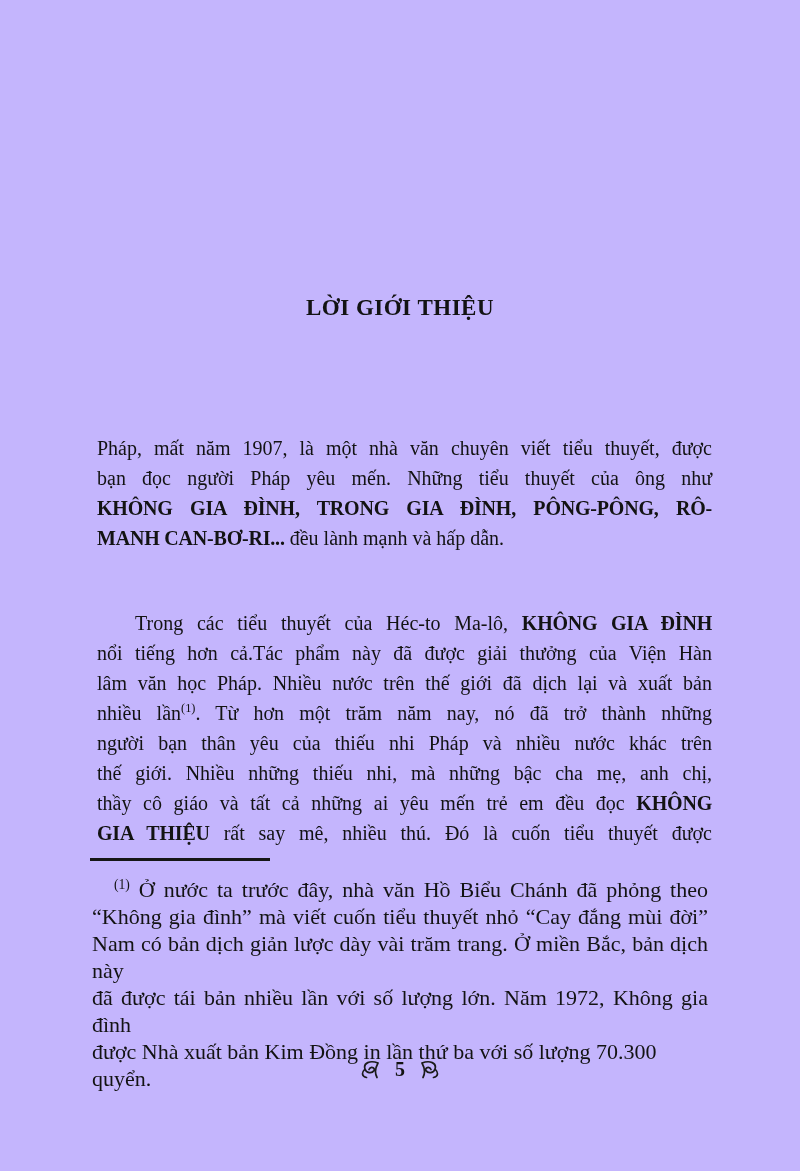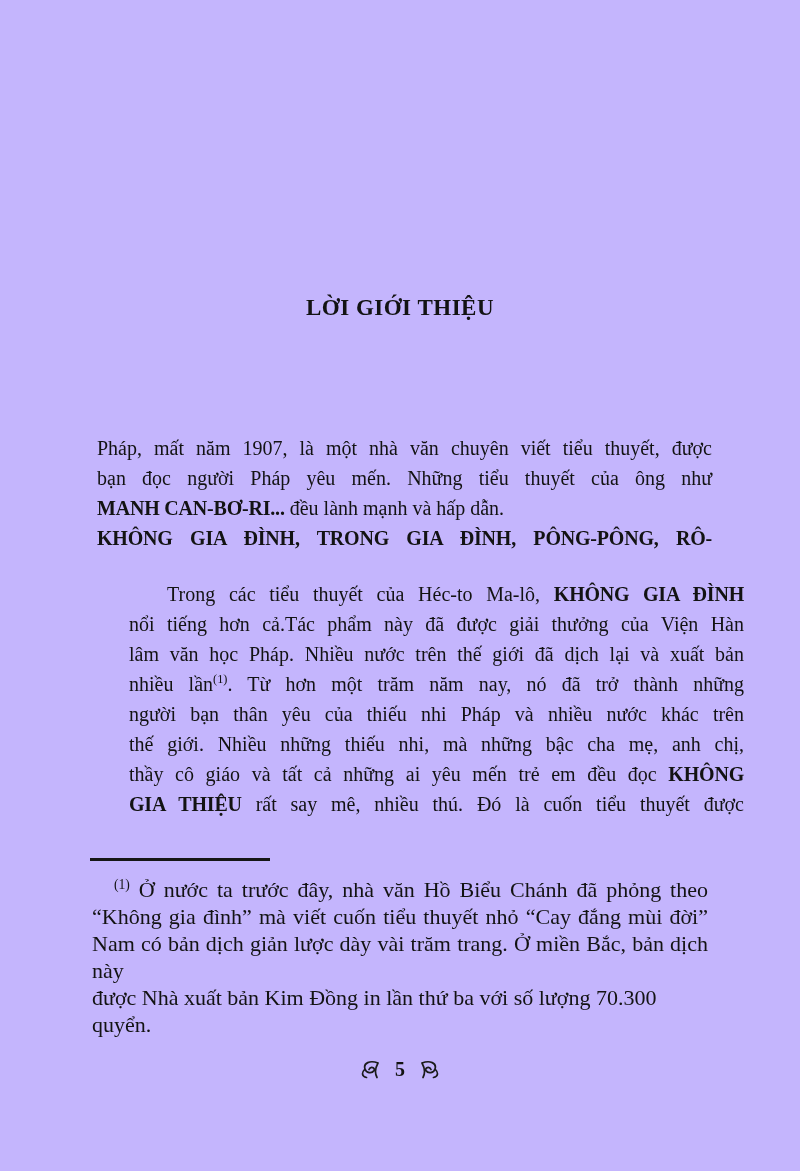--- a/index.html
+++ b/index.html
@@ -11,21 +11,21 @@
     font-family:"Liberation Serif","DejaVu Serif",serif;
     overflow:hidden;
   }
   .title{
     position:absolute;top:295px;left:0;width:800px;
     text-align:center;
     font-size:23px;font-weight:700;letter-spacing:0.5px;
   }
   .bodyblock{position:absolute;left:97px;width:615px;}
   .p1{top:433px;}
-  .p2{top:579px;margin-left:32px;}
+  .p2{top:608px;}
   .line{
     font-size:20px;line-height:30px;
     text-align:justify;text-align-last:justify;
     white-space:normal;
   }
   .line.last{text-align:left;text-align-last:left;}
   .indent{text-indent:38px;}
   .b{font-weight:700;letter-spacing:-0.2px;}
   sup{font-size:0.62em;line-height:0;vertical-align:super;}
   .rule{
@@ -50,41 +50,42 @@
 </head>
 <body>
 
 <div class="page">
 
   <div class="title">LỜI GIỚI THIỆU</div>
 
   <div class="bodyblock p1">
     <div class="line"><span>Pháp, mất năm 1907, là một nhà văn chuyên viết tiểu thuyết, được</span></div>
     <div class="line"><span>bạn đọc người Pháp yêu mến. Những tiểu thuyết của ông như</span></div>
+    <div class="line"><span class="b">KHÔNG GIA ĐÌNH, TRONG GIA ĐÌNH, PÔNG-PÔNG, RÔ-</span></div>
     <div class="line last"><span class="b">MANH CAN-BƠ-RI...</span><span> đều lành mạnh và hấp dẫn.</span></div>
-    <div class="line"><span class="b">KHÔNG GIA ĐÌNH, TRONG GIA ĐÌNH, PÔNG-PÔNG, RÔ-</span></div>
   </div>
 
   <div class="bodyblock p2">
     <div class="line indent"><span>Trong các tiểu thuyết của Héc-to Ma-lô, </span><span class="b">KHÔNG GIA ĐÌNH</span></div>
     <div class="line"><span>nổi tiếng hơn cả.Tác phẩm này đã được giải thưởng của Viện Hàn</span></div>
     <div class="line"><span>lâm văn học Pháp. Nhiều nước trên thế giới đã dịch lại và xuất bản</span></div>
     <div class="line"><span>nhiều lần</span><sup>(1)</sup><span>. Từ hơn một trăm năm nay, nó đã trở thành những</span></div>
     <div class="line"><span>người bạn thân yêu của thiếu nhi Pháp và nhiều nước khác trên</span></div>
     <div class="line"><span>thế giới. Nhiều những thiếu nhi, mà những bậc cha mẹ, anh chị,</span></div>
     <div class="line"><span>thầy cô giáo và tất cả những ai yêu mến trẻ em đều đọc </span><span class="b">KHÔNG</span></div>
     <div class="line"><span class="b">GIA THIỆU</span><span> rất say mê, nhiều thú. Đó là cuốn tiểu thuyết được</span></div>
   </div>
 
   <div class="rule"></div>
 
   <div class="footnote">
     <div class="fline findent"><sup>(1)</sup><span> Ở nước ta trước đây, nhà văn Hồ Biểu Chánh đã phỏng theo</span></div>
     <div class="fline"><span>“Không gia đình” mà viết cuốn tiểu thuyết nhỏ “Cay đắng mùi đời”</span></div>
     <div class="fline"><span>Nam có bản dịch giản lược dày vài trăm trang. Ở miền Bắc, bản dịch này</span></div>
+    <div class="fline"><span>đã được tái bản nhiều lần với số lượng lớn. Năm 1972, Không gia đình</span></div>
     <div class="fline last"><span>được Nhà xuất bản Kim Đồng in lần thứ ba với số lượng 70.300 quyển.</span></div>
   </div>
 
   <div class="footer">
     <span class="orn">
       <svg width="26" height="20" viewBox="0 0 26 20">
           <path d="M21 3 C13 0, 6 3, 8 9 C9 13, 15 14, 17 10.5 C18.5 7.5, 13.5 6, 12 9.5 M8 9 C4.5 12.5, 4.5 16.5, 9.5 17.5 M21 3 C18.5 7.5, 17.5 13, 20 17.5" stroke="#1b1b1b" fill="none" stroke-width="1.7" stroke-linecap="round"></path>
         </svg>
     </span>
     <span class="pagenum">5</span>

